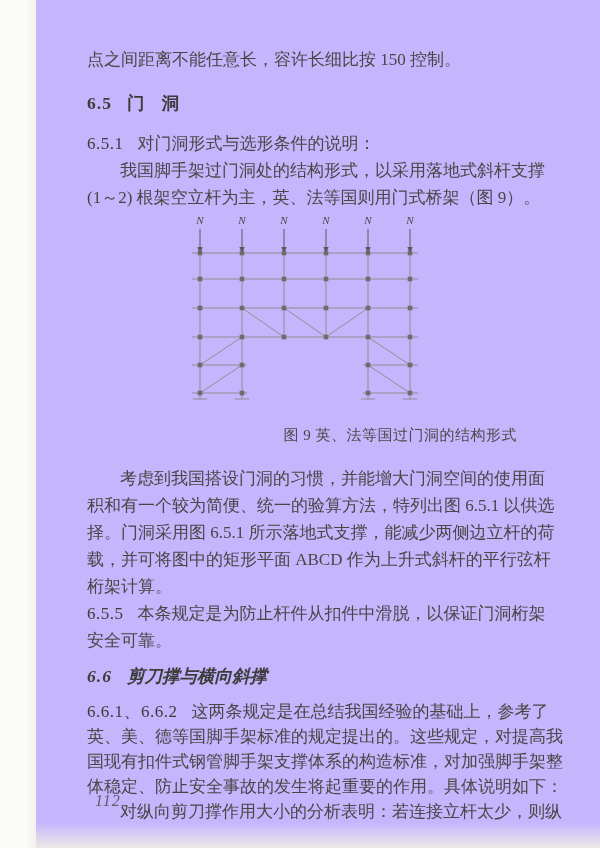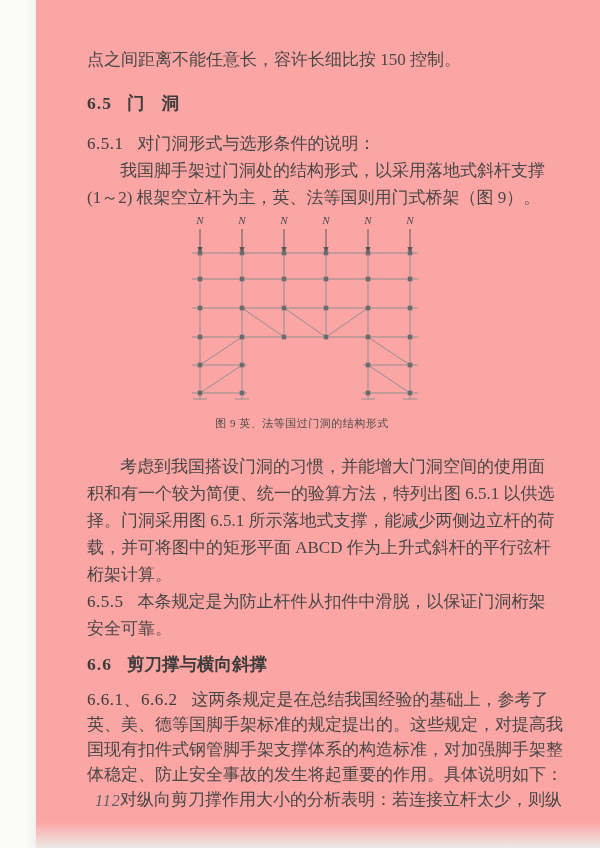--- a/index.html
+++ b/index.html
@@ -1,42 +1,42 @@
 <!DOCTYPE html>
 <html><head>
 <meta charset="utf-8">
 <style>
   html,body{margin:0;padding:0;background:#e9e8e6;}
   .page{
     position:relative;width:600px;height:848px;overflow:hidden;
-    background:#fca5a5;
+    background:#c4b5fd;
     font-family:"Liberation Serif","DejaVu Serif",serif;
     color:#474745;
   }
   .gutter-left{position:absolute;left:0;top:0;width:36px;height:100%;
     background:linear-gradient(90deg,#fbfbf9 70%,#f2f1ee 100%);}
   .bottom-shade{position:absolute;left:36px;right:0;bottom:0;height:26px;
     background:linear-gradient(180deg,rgba(236,235,232,0),#eceae7);}
   .content{position:absolute;left:0;top:0;right:0;bottom:0;
     padding:46px 83px 0 87px;font-size:17px;line-height:27px;}
   .tline{white-space:nowrap;}
   .indent{text-indent:33px;text-align:center;}
   .heading{font-weight:bold;color:#3c3c3a;font-size:17.5px;}
   .h65{margin-top:17px;}
   .h65 .htitle{word-spacing:13px;}
-  .h66{margin-top:9px;}
+  .h66{margin-top:9px;font-style:italic;}
   .hnum{margin-right:15px;letter-spacing:1px;}
   .clause-num{font-weight:normal;color:#3c3c3a;margin-right:14px;letter-spacing:0.5px;}
   .m651{margin-top:13px;}
   .m655{margin-top:0;}
   .para2{margin-top:20px;}
   .para66{margin-top:9px;line-height:25px;}
   .figure{width:250px;margin:2px 0 0 100px;}
-  .fig-caption{text-align:center;font-size:11px;line-height:20px;color:#4b4b49;
-    letter-spacing:0.5px;margin-top:0;}
+  .fig-caption{text-align:right;font-size:15px;line-height:20px;color:#4b4b49;
+    letter-spacing:0.5px;margin-top:12px;}
   .page-number{position:absolute;left:95px;top:792px;font-style:italic;
     font-size:16px;color:#5e5e64;letter-spacing:1px;}
   svg .frame{stroke:#8f8f8f;stroke-width:1;}
   svg .arrow{stroke:#5a5a5a;stroke-width:1;}
   svg .nlabel{font-family:"Liberation Serif","DejaVu Serif",serif;
     font-style:italic;font-size:11px;fill:#4a4a4a;}
 </style>
 </head>
 <body>
 

